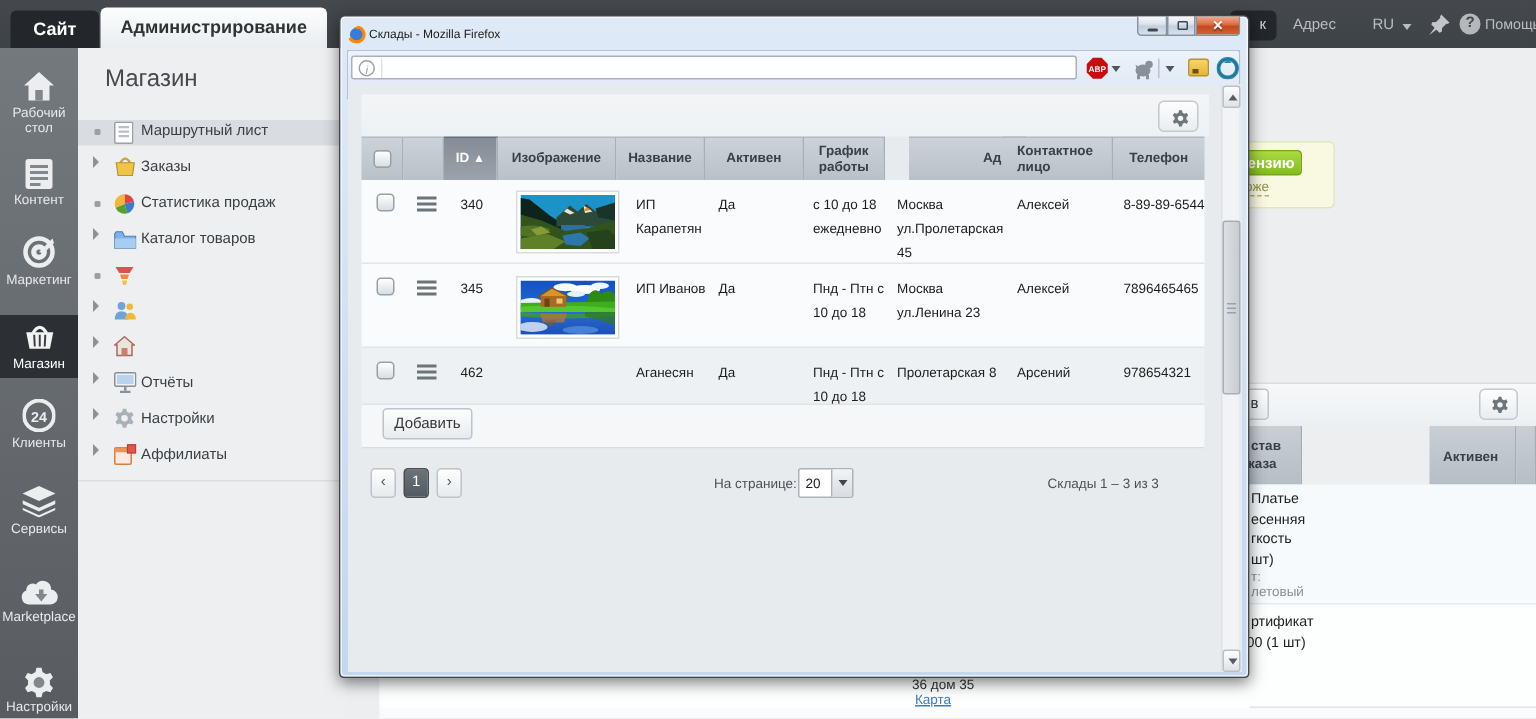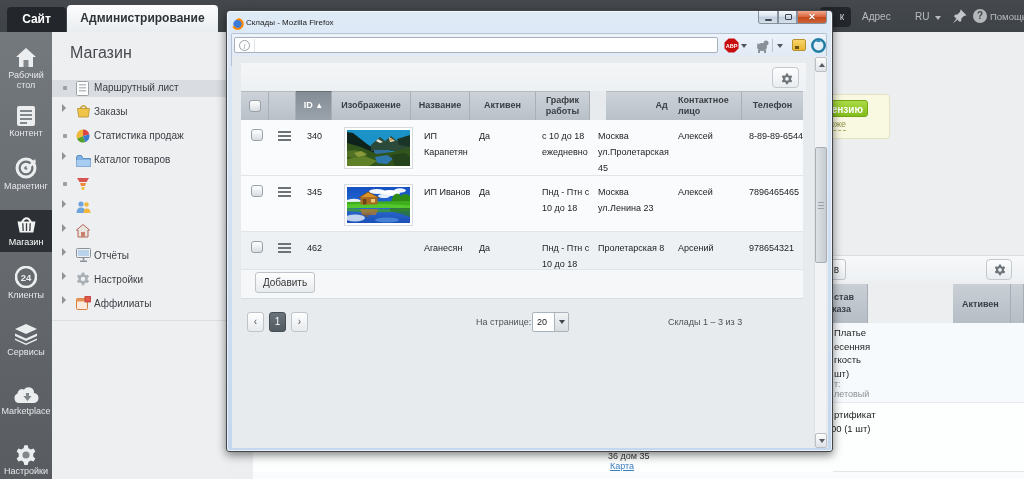--- a/index.html
+++ b/index.html
@@ -440,21 +440,21 @@
       <div class="a btn pgb" style="left:15px;top:256px">‹</div>
       <div class="a pgb" style="left:37px;top:256px;background:linear-gradient(#6a727a,#525a62);border:1px solid #454d55;border-radius:3px;color:#fff">1</div>
       <div class="a btn pgb" style="left:59px;top:256px">›</div>
       <div class="a" style="left:244px;top:261px;font-size:9px;color:#4d5257">На странице:</div>
       <div class="a" style="left:300px;top:256px;width:37px;height:20px;background:#fff;border:1px solid #aab3ba;border-radius:2px">
         <div class="a" style="left:4px;top:4px;font-size:9px;color:#222">20</div>
         <div class="a" style="left:21px;top:0;width:14px;height:18px;background:linear-gradient(#f2f4f5,#d8dde1);border-left:1px solid #aab3ba">
           <div class="a" style="left:4px;top:7px;width:0;height:0;border-top:4px solid #3e464e;border-left:3px solid transparent;border-right:3px solid transparent"></div>
         </div>
       </div>
-      <div class="a" style="left:436px;top:261px;width:135px;text-align:left;font-size:9px;color:#4d5257">Склады 1 – 3 из 3</div>
+      <div class="a" style="left:436px;top:261px;width:135px;text-align:center;font-size:9px;color:#4d5257">Склады 1 – 3 из 3</div>
     </div>
 
     <div class="a" id="fxscroll" style="left:587px;top:46px;width:12px;height:391px;background:#f2f3f4;border-left:1px solid #dfe2e5">
       <div class="a" style="left:0;top:0;width:12px;height:15px;background:linear-gradient(#fdfdfd,#dfe3e7);border:1px solid #b9bfc6;border-radius:2px">
         <div class="a" style="left:3px;top:5px;width:0;height:0;border-bottom:4px solid #555c64;border-left:3px solid transparent;border-right:3px solid transparent"></div>
       </div>
       <div class="a" style="left:0;top:90px;width:12px;height:116px;background:linear-gradient(90deg,#dde1e5,#c6ccd2);border:1px solid #a8aeb6;border-radius:2px">
         <div class="a" style="left:2px;top:54px;width:6px;height:1px;background:#9aa1a8"></div>
         <div class="a" style="left:2px;top:57px;width:6px;height:1px;background:#9aa1a8"></div>
         <div class="a" style="left:2px;top:60px;width:6px;height:1px;background:#9aa1a8"></div>

